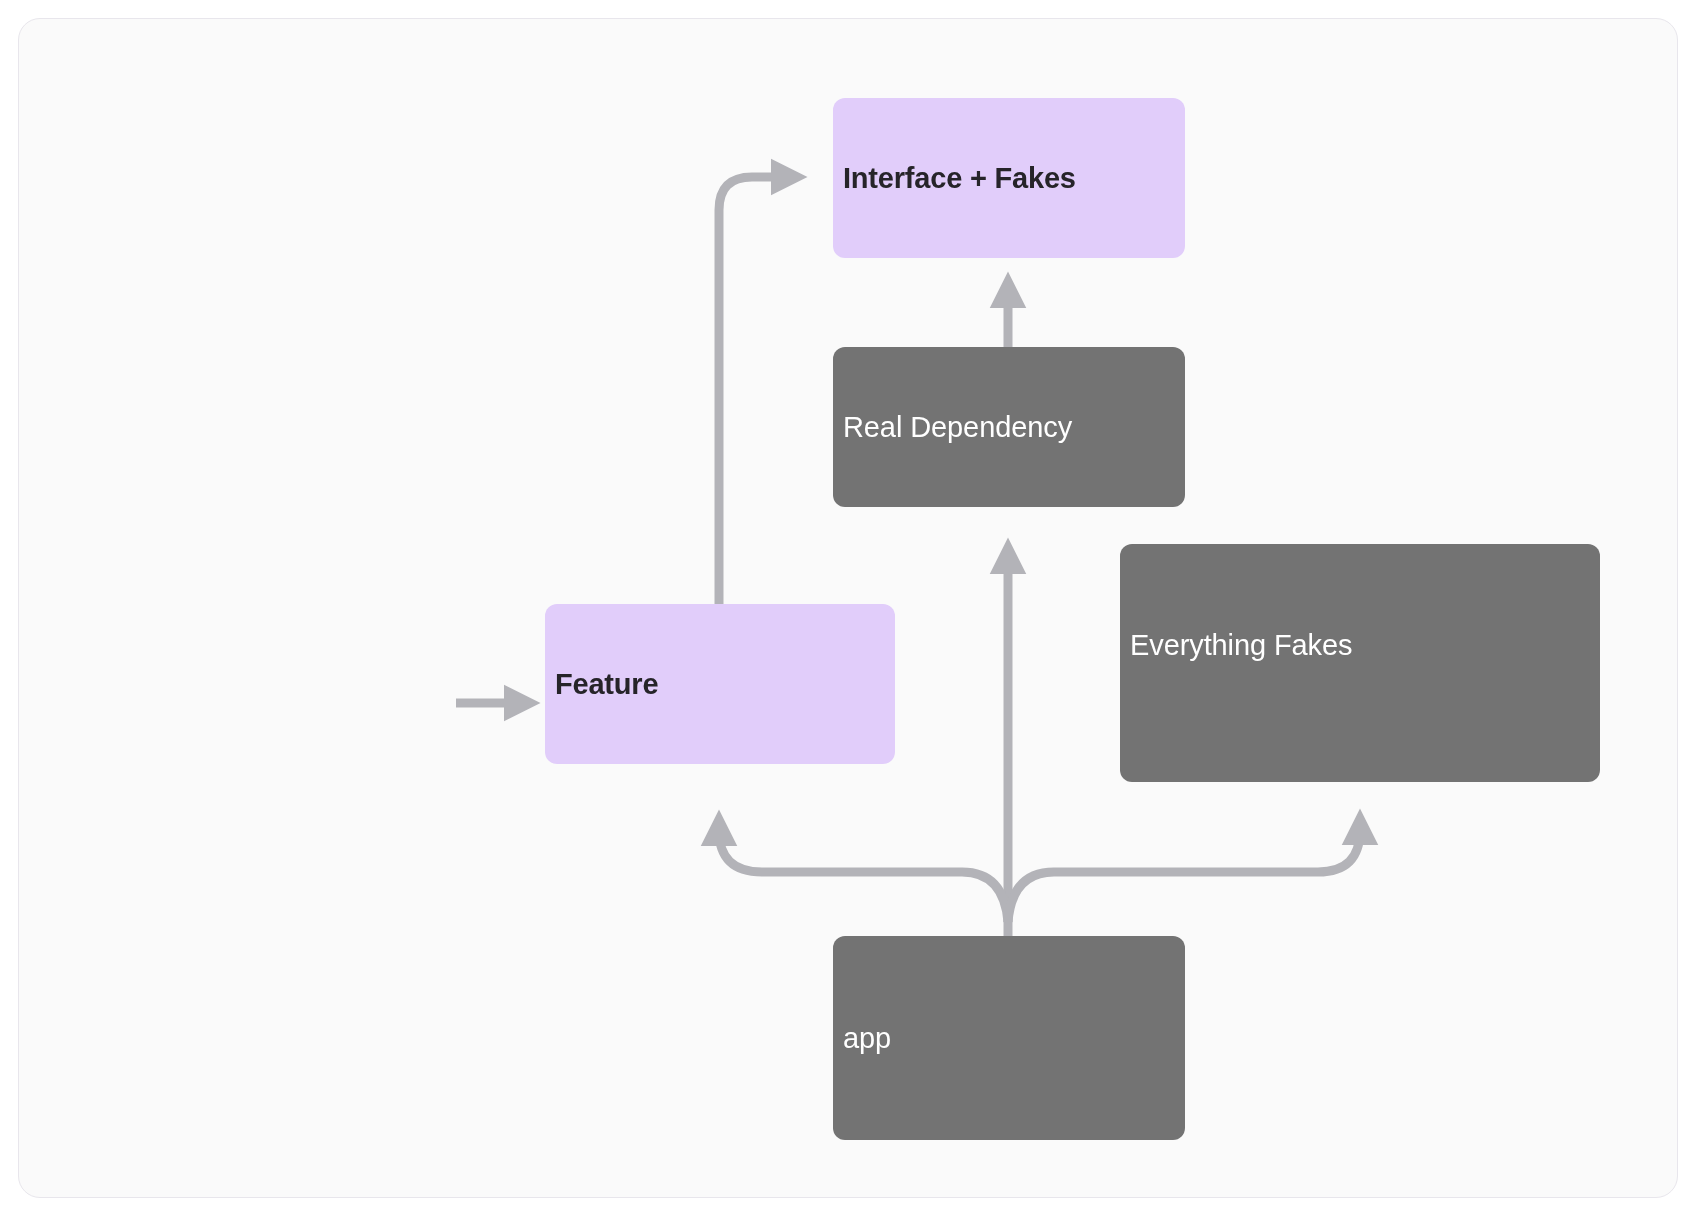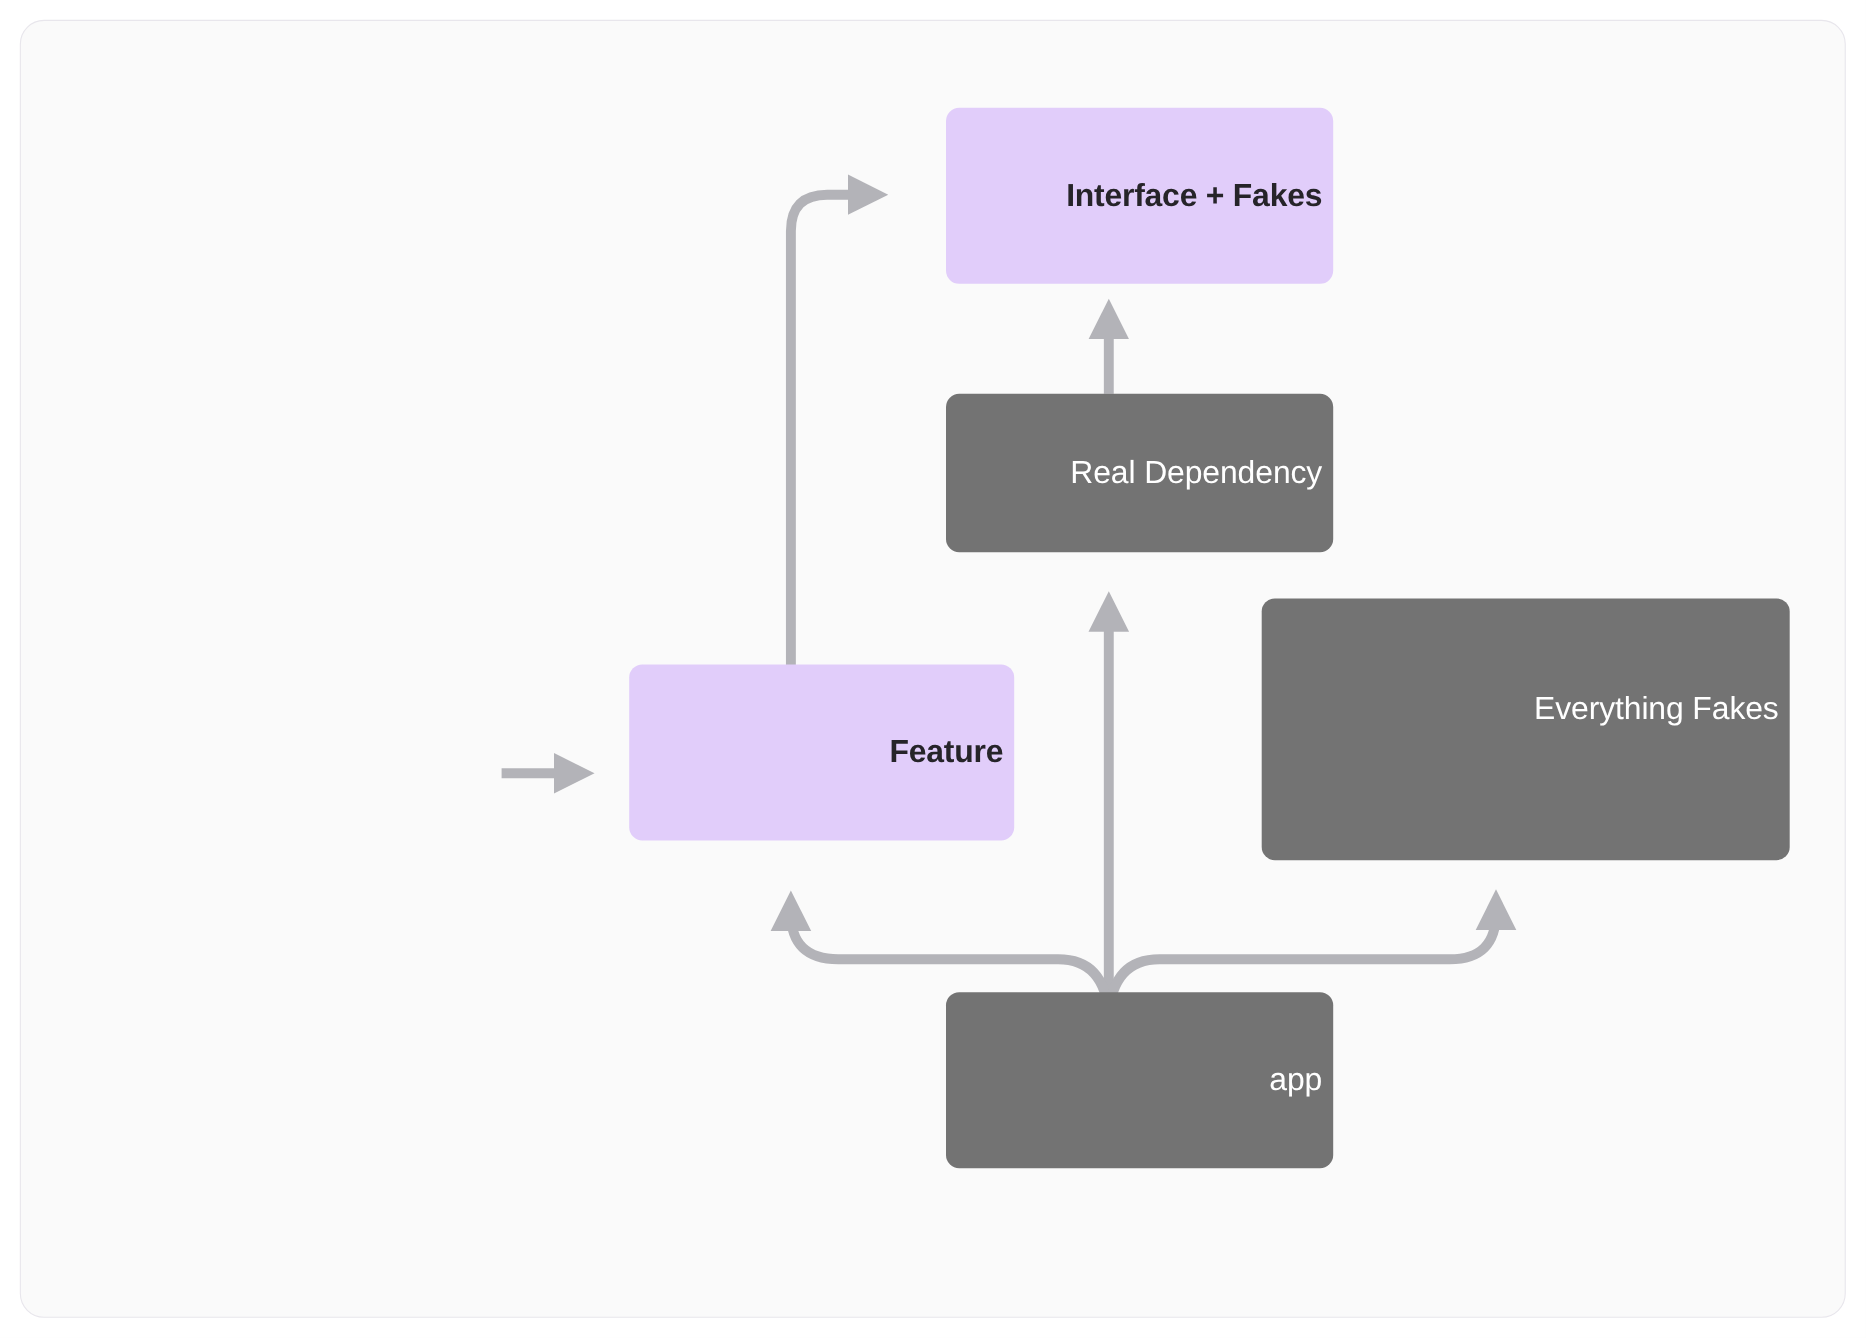--- a/index.html
+++ b/index.html
@@ -35,53 +35,52 @@
     left: 0;
     top: 0;
     width: 1696px;
     height: 1216px;
     pointer-events: none;
   }
   .node {
     position: absolute;
     display: flex;
     align-items: center;
-    justify-content: flex-end;
+    justify-content: flex-start;
     border-radius: 12px;
     box-sizing: border-box;
     text-align: center;
     line-height: 1.25;
     padding: 4px 10px;
     user-select: none;
-    margin-left: 27px;
   }
   .node.purple {
     background: #e1cdfa;
     color: #262429;
     font-weight: 700;
     font-size: 29px;
     letter-spacing: -0.2px;
   }
   .node.gray {
     background: #737373;
     color: #ffffff;
     font-weight: 400;
     font-size: 29px;
     letter-spacing: -0.1px;
   }
   .node-label {
     display: block;
   }
   
   #node-interface-fakes { left: 833px;  top: 98px;   width: 352px; height: 160px; }
-  #node-real-dependency { left: 833px;  top: 358px;  width: 352px; height: 144px; }
+  #node-real-dependency { left: 833px;  top: 347px;  width: 352px; height: 160px; }
   #node-everything-else { left: 1120px; top: 544px;  width: 480px; height: 238px; align-items: center; }
   #node-feature-preview { left: 97px;   top: 625px;  width: 351px; height: 157px; }
   #node-feature         { left: 545px;  top: 604px;  width: 350px; height: 160px; }
-  #node-app             { left: 833px;  top: 902px;  width: 352px; height: 160px; }
+  #node-app             { left: 833px;  top: 936px;  width: 352px; height: 204px; }
   
   #node-everything-else .node-label { transform: translateY(-18px); }
 </style>
 </head>
 <body>
 
 <div id="stage">
 
   <div id="canvas"></div>
 

